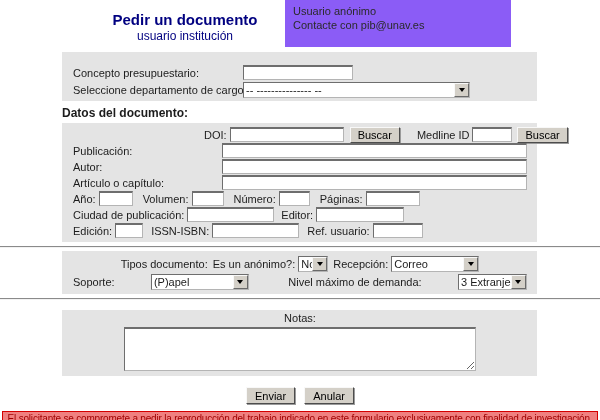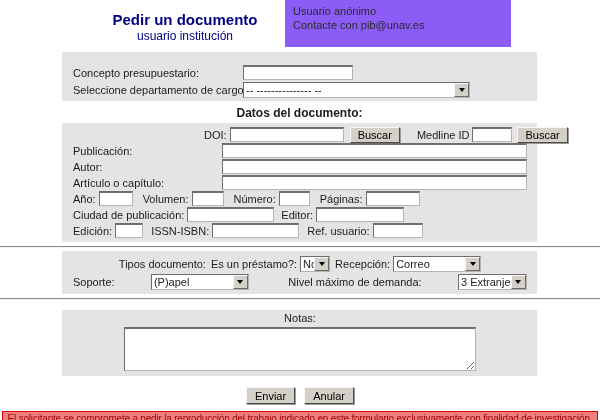--- a/index.html
+++ b/index.html
@@ -22,21 +22,21 @@
   .sec4 { padding: 2px 10px 5px 11px; text-align: center; }
 
   .frow { display: flex; align-items: center; height: 15px; margin: 1px 0; white-space: nowrap; }
   .frow.tall { height: 17px; }
   .lbl { color: #1c1c1c; }
   .w170 { width: 170px; flex: none; }
   .w149 { width: 149px; flex: none; }
   .ml3 { margin-left: 3px; }
   .gap { margin-left: 10px; }
 
-  .heading { width: 475px; margin: 5px 0 3px 62px; text-align: center; font-weight: bold; font-size: 12px; }
+  .heading { width: 475px; margin: 5px 0 3px 62px; text-align: left; font-weight: bold; font-size: 12px; }
 
   
   .txt, .ta {
     background: #ffffff;
     border: 1px solid; border-color: #6e6e6e #b4b4b4 #b4b4b4 #6e6e6e;
     border-top-width: 2px;
     font-family: "Liberation Sans", sans-serif; font-size: 11px;
     height: 15px; padding: 0 2px; outline: none;
   }
   .sel {
@@ -156,21 +156,21 @@
       <span class="lbl" style="margin-left:8px">Ref. usuario:</span>
       <input class="txt ml3" style="width: 50px;">
     </div>
   </div>
 
   <hr class="rule">
 
   <div class="sec sec3">
     <div class="frow tall" style="justify-content:center">
       <span class="lbl">Tipos documento:</span>
-      <span class="lbl" style="margin-left:5px">Es un préstamo?:</span>
+      <span class="lbl" style="margin-left:5px">Es un anónimo?:</span>
       <span class="sel ml3" style="width:30px">
         <span class="sel-value">No</span>
         <span class="sel-btn">
             <span class="tri"></span>
           </span>
       </span>
       <span class="lbl" style="margin-left:5px">Recepción:</span>
       <span class="sel ml3" style="width:88px">
         <span class="sel-value">Correo</span>
         <span class="sel-btn">

